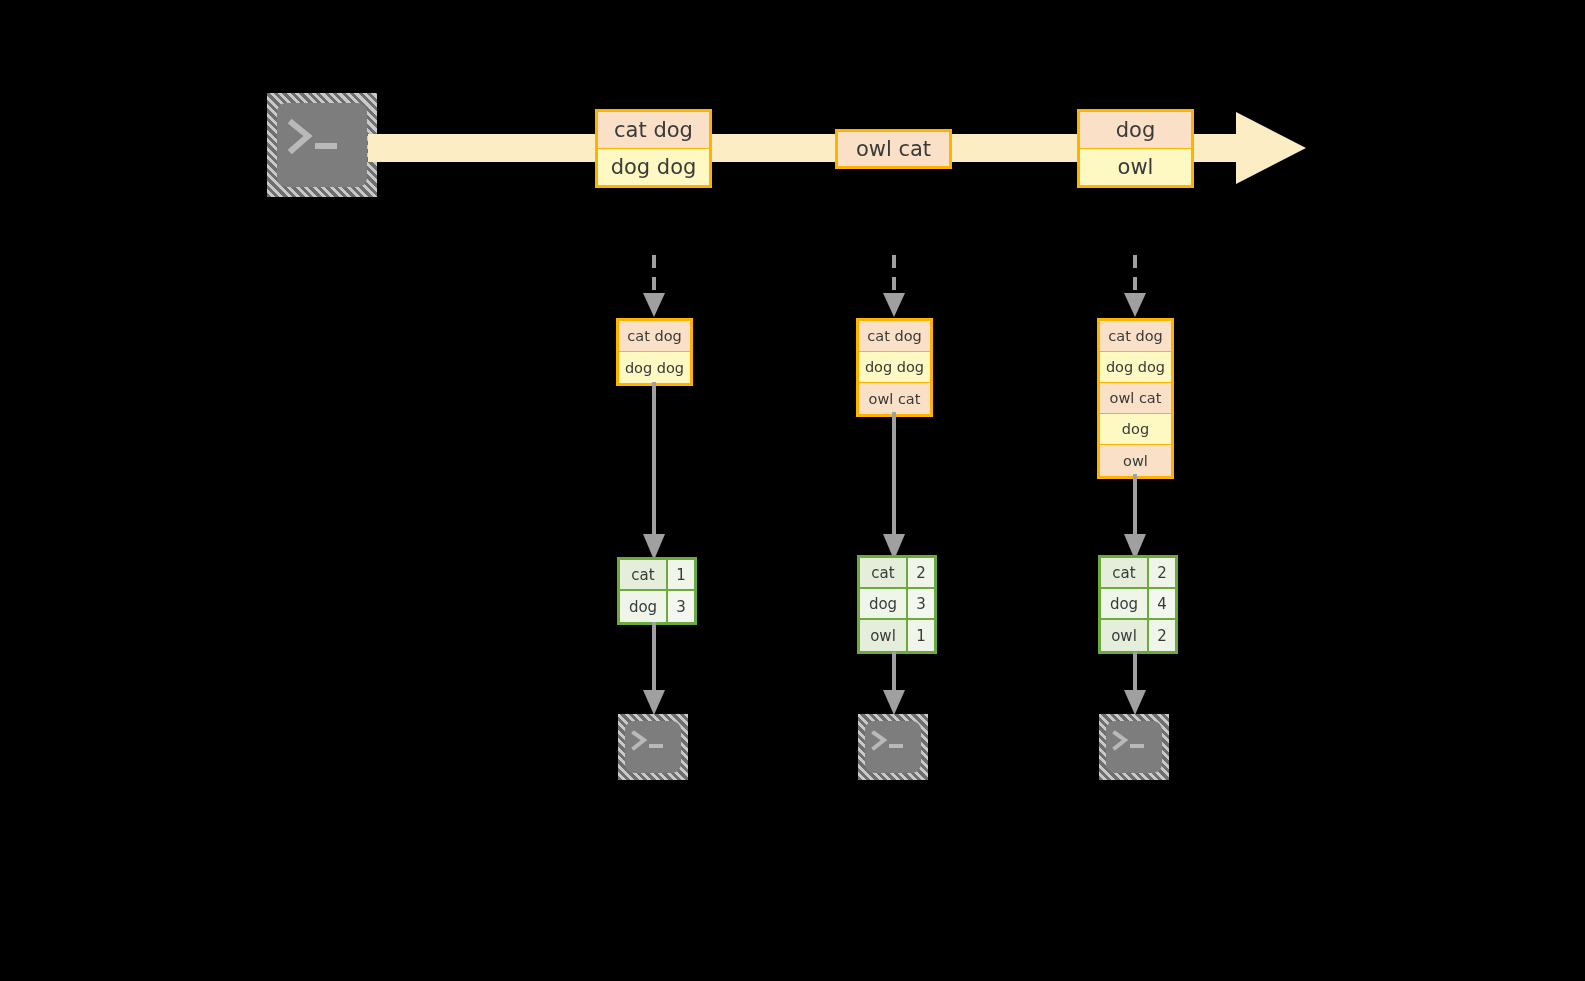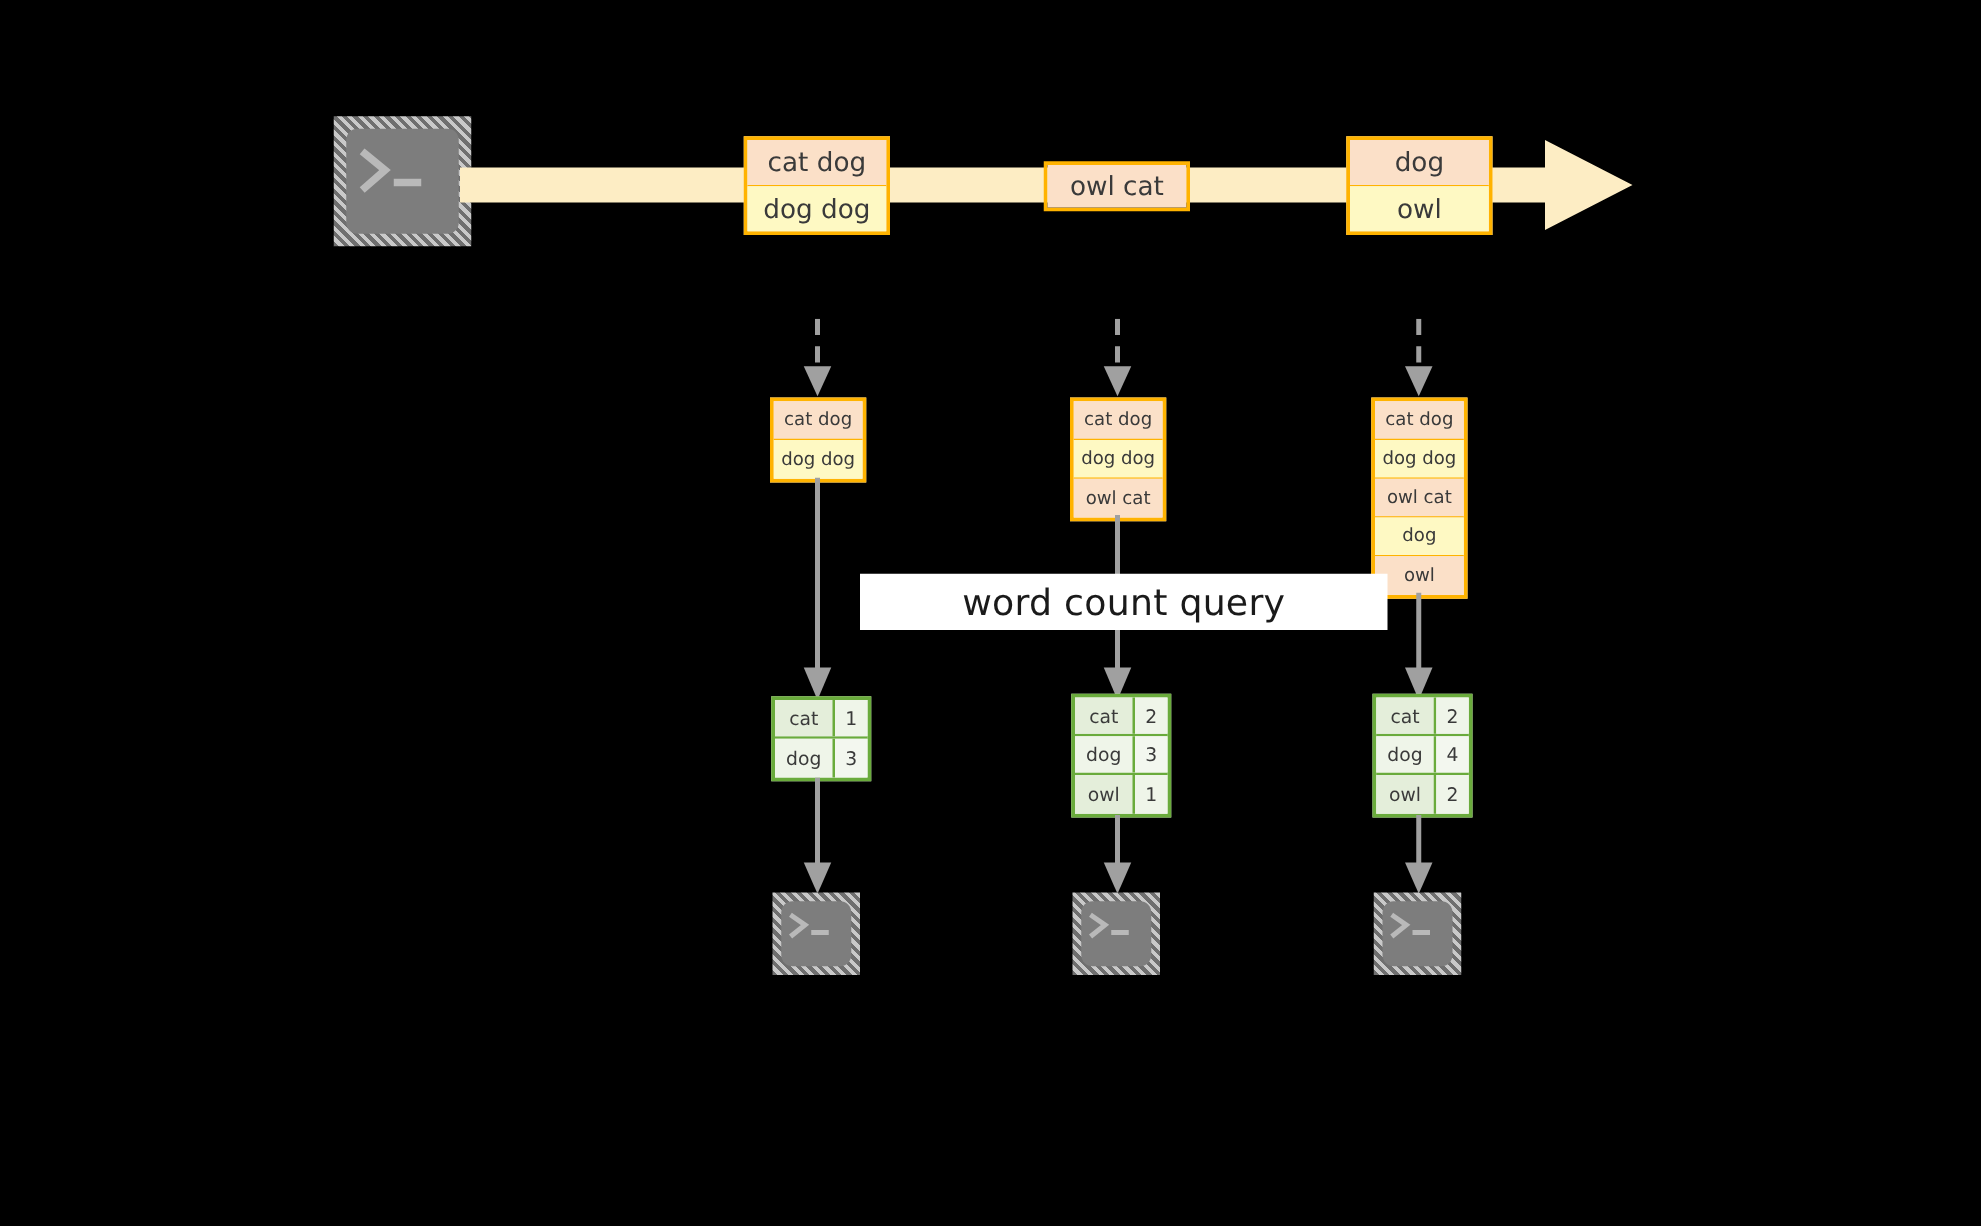--- a/index.html
+++ b/index.html
@@ -145,23 +145,20 @@
       <path d="M3 122 L25 122 L14 148 Z" fill="#A0A0A0"></path>
     </svg>
   </div>
   <div class="conn" style="left:1121px;top:474px;width:28px;height:88px;">
     <svg width="28" height="88" viewBox="0 0 28 88">
       <line x1="14" y1="0" x2="14" y2="64" stroke="#A0A0A0" stroke-width="4"></line>
       <path d="M3 60 L25 60 L14 86 Z" fill="#A0A0A0"></path>
     </svg>
   </div>
 
-  <div class="qband" style="left:688px;top:459px;width:422px;height:45px;">
-    <span>word count query</span>
-  </div>
 
   <div class="res" style="left:617px;top:557px;">
     <div class="row">
       <div class="k">cat</div>
       <div class="v">1</div>
     </div>
     <div class="row alt">
       <div class="k">dog</div>
       <div class="v">3</div>
     </div>

